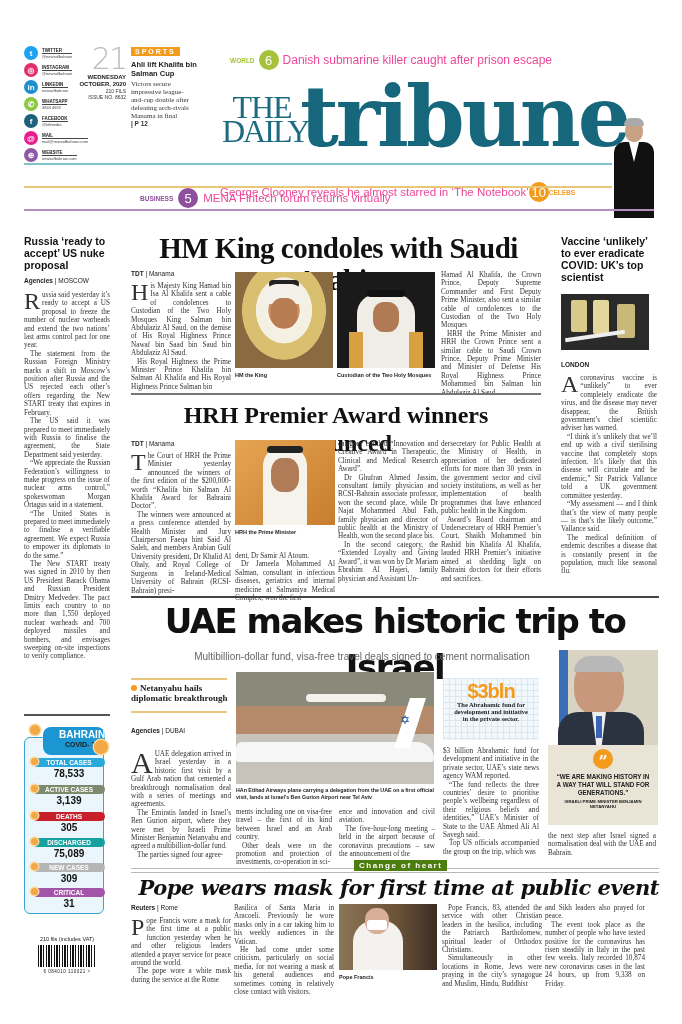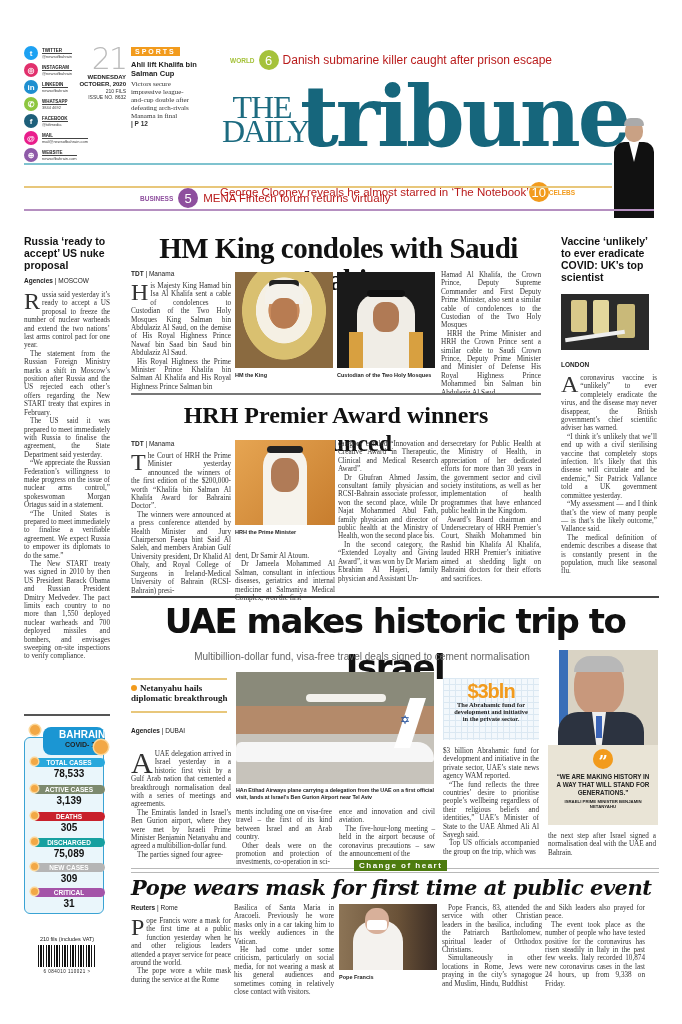--- a/index.html
+++ b/index.html
@@ -27,21 +27,21 @@
   .date-num { font-size: 30px; font-weight: 100; color: #bbb; line-height: 30px; font-family: "DejaVu Sans", sans-serif; letter-spacing: -2px; }
   .date-day { font-size: 6px; font-weight: bold; color: #222; line-height: 7px; }
   .date-small { font-size: 5px; color: #333; line-height: 6px; }
 
   .sports-tag { position: absolute; left: 131px; top: 47px; background: #f29b1d; color: #fff; font-family: "Liberation Sans", sans-serif; font-weight: bold; font-size: 7px; letter-spacing: 2px; padding: 1px 4px; }
   .sports-head { position: absolute; left: 131px; top: 60px; width: 80px; font-family: "Liberation Sans", sans-serif; font-weight: bold; font-size: 7.5px; line-height: 9px; }
   .sports-body { position: absolute; left: 131px; top: 80px; width: 64px; font-family: "Liberation Serif", serif; font-size: 7px; line-height: 8px; color: #333; }
 
   .teaser-num { display: inline-flex; align-items: center; justify-content: center; width: 20px; height: 20px; border-radius: 50%; color: #fff; font-family: "Liberation Sans", sans-serif; font-size: 13px; }
   .teaser-label { font-family: "Liberation Sans", sans-serif; font-weight: bold; font-size: 6.5px; }
-  .teaser-text { font-family: "Liberation Sans", sans-serif; font-size: 11.5px; color: #b91c1c; }
+  .teaser-text { font-family: "Liberation Sans", sans-serif; font-size: 11.5px; color: #ec4899; }
 
   .mast-the { font-family: "Liberation Serif", serif; color: #1d6b80; font-size: 32px; line-height: 26px; letter-spacing: -1px; }
   .mast-tribune { font-family: "DejaVu Serif", serif; font-weight: bold; color: #16667c; font-size: 84px; line-height: 70px; letter-spacing: -3px; }
 
   .strip-line { position: absolute; height: 1.5px; }
 
   .left-head { font-family: "Liberation Sans", sans-serif; font-weight: bold; font-size: 10.5px; line-height: 12px; color: #111; }
   .main-head { font-family: "Liberation Serif", serif; color: #111; }
 
   .covid-box { position: absolute; left: 24px; top: 737px; width: 80px; height: 177px; border: 1.5px solid #3aa3d4; border-radius: 6px; background: #eaf6fb; }
@@ -337,21 +337,21 @@
   <div style="width:20px;height:20px;margin:4px auto 0;border-radius:50%;background:#f29b1d;color:#fff;font-family:'DejaVu Serif',serif;font-weight:bold;font-size:16px;line-height:26px;text-align:center">”</div>
   <div class="sans" style="text-align:center;font-size:6.3px;line-height:8px;font-weight:bold;padding:4px 6px 0">“WE ARE MAKING HISTORY IN A WAY THAT WILL STAND FOR GENERATIONS.”</div>
   <div class="sans" style="text-align:center;font-size:4.3px;line-height:5px;font-weight:bold;padding:2px 12px 0">ISRAELI PRIME MINISTER BENJAMIN NETANYAHU</div>
 </div>
 <div class="abs body-text" style="left:548px;top:832px;width:108px">
   <p class="first">the next step after Israel signed a normalisation deal with the UAE and Bahrain.</p>
 </div>
 
 <div class="abs" style="left:131px;top:868px;width:528px;height:5px;border-top:1px solid #b8b8b8;border-bottom:1px solid #b8b8b8"></div>
 <div class="abs sans" style="left:354px;top:860px;background:#4d7c0f;color:#fff;font-weight:bold;font-size:8px;letter-spacing:1.5px;padding:1px 5px">Change of heart</div>
-<h1 class="abs" style="left:131px;top:874px;width:528px;font-family:'DejaVu Serif',serif;font-style:italic;font-weight:bold;font-size:21px;line-height:28px;text-align:left;letter-spacing:-0.5px;color:#111">Pope wears mask for first time at public event</h1>
+<h1 class="abs" style="left:131px;top:874px;width:528px;font-family:'DejaVu Serif',serif;font-style:italic;font-weight:bold;font-size:21px;line-height:28px;text-align:right;letter-spacing:-0.5px;color:#111">Pope wears mask for first time at public event</h1>
 <div class="abs dateline" style="left:131px;top:904px"><b>Reuters</b> | <span>Rome</span></div>
 <div class="abs body-text" style="left:131px;top:917px;width:100px">
   <p class="first"><span class="dropcap">P</span><span>ope Francis wore a mask for the first time at a public function yesterday when he and other religious leaders attended a prayer service for peace around the world.</span></p>
   <p>The pope wore a white mask during the service at the Rome</p>
 </div>
 <div class="abs body-text" style="left:234px;top:904px;width:100px">
   <p class="first">Basilica of Santa Maria in Aracoeli. Previously he wore masks only in a car taking him to his weekly audiences in the Vatican.</p>
   <p>He had come under some criticism, particularly on social media, for not wearing a mask at his general audiences and sometimes coming in relatively close contact with visitors.</p>
 </div>
 <div class="photo" style="left:339px;top:904px;width:98px;height:66px;background:linear-gradient(90deg,#8c7456,#6a5238 60%,#3a2c24)">

